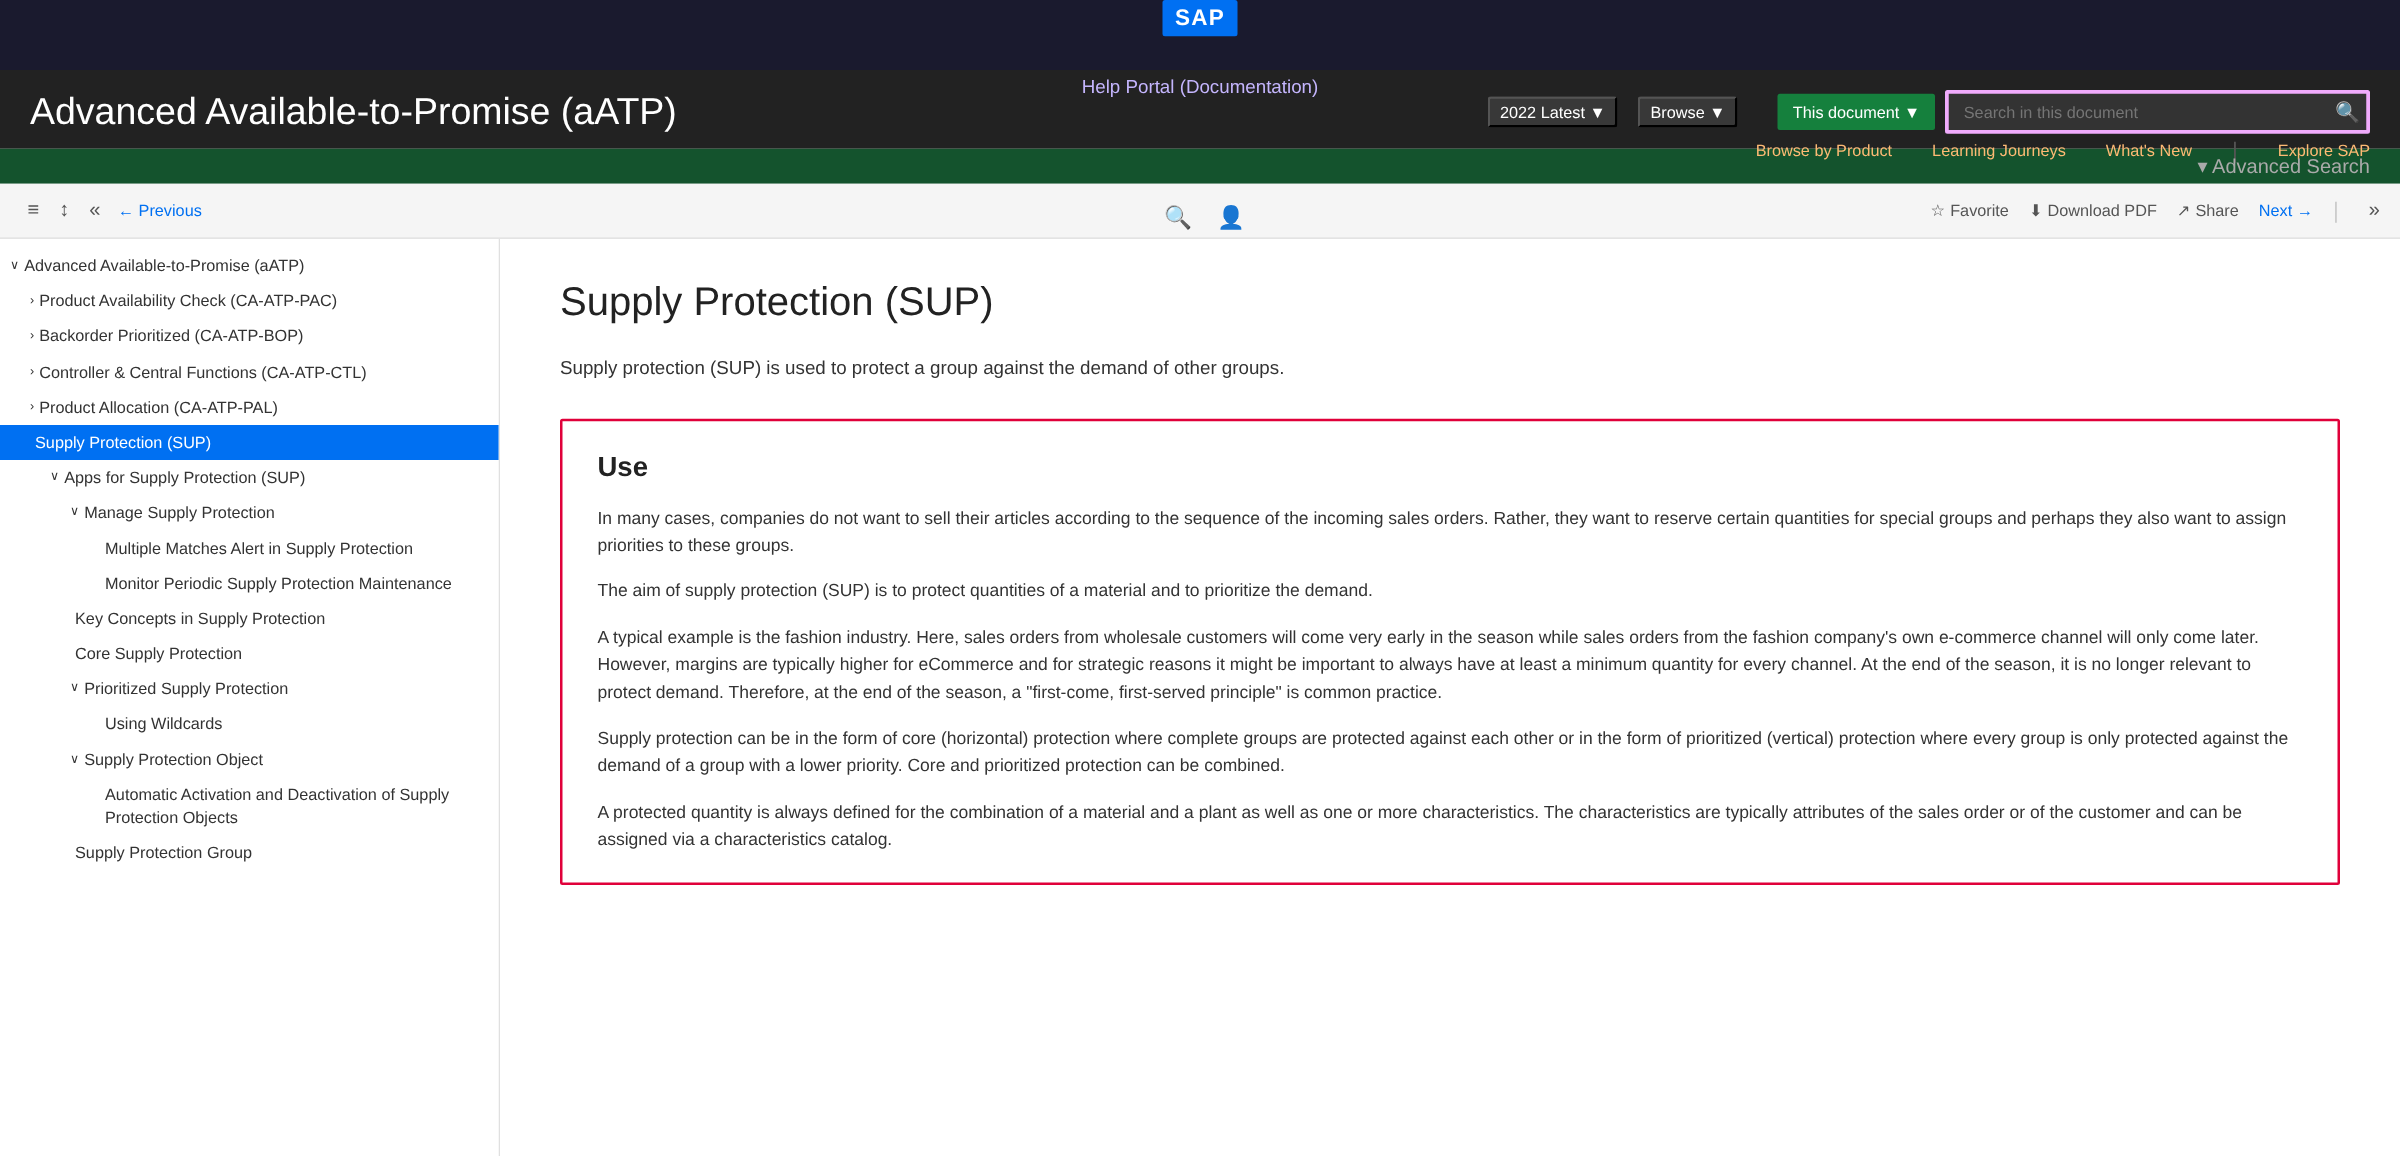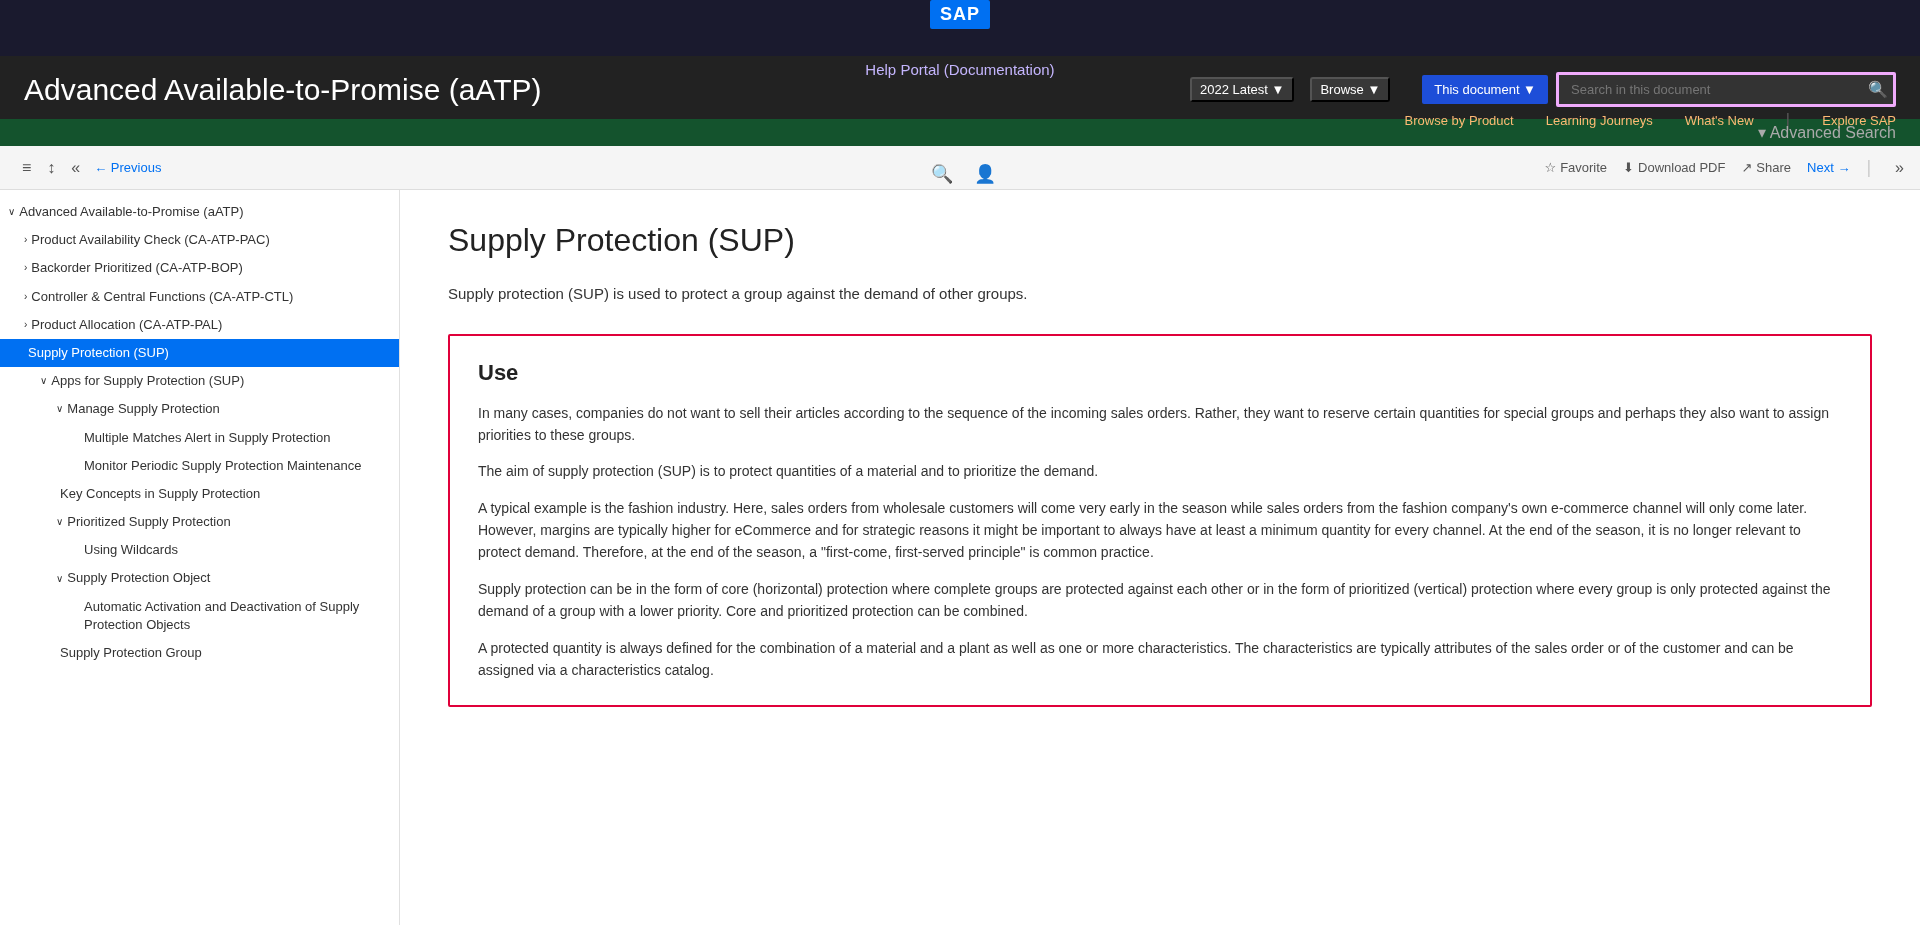--- a/index.html
+++ b/index.html
@@ -87,21 +87,21 @@
       border-radius: 3px;
       cursor: pointer;
     }
     .search-area {
       display: flex;
       align-items: center;
       gap: 8px;
       margin-left: 16px;
     }
     .this-document-btn {
-      background: #1d4ed8;
+      background: #15803d;
       color: #fff;
       border: none;
       padding: 7px 12px;
       font-size: 13px;
       cursor: pointer;
       border-radius: 2px;
       display: flex;
       align-items: center;
       gap: 4px;
     }
@@ -403,20 +403,25 @@
       <span class="sidebar-arrow"></span>
       <span class="sidebar-item-text">Monitor Periodic Supply Protection Maintenance</span>
     </div>
 
     <div class="sidebar-item">
       <span class="indent" style="width:48px"></span>
       <span class="sidebar-arrow"></span>
       <span class="sidebar-item-text">Key Concepts in Supply Protection</span>
     </div>
 
+    <div class="sidebar-item">
+      <span class="indent" style="width:48px"></span>
+      <span class="sidebar-arrow"></span>
+      <span class="sidebar-item-text">Core Supply Protection</span>
+    </div>
 
     <div class="sidebar-item">
       <span class="indent" style="width:48px"></span>
       <span class="sidebar-arrow">∨</span>
       <span class="sidebar-item-text">Prioritized Supply Protection</span>
     </div>
 
     <div class="sidebar-item">
       <span class="indent" style="width:72px"></span>
       <span class="sidebar-arrow"></span>

